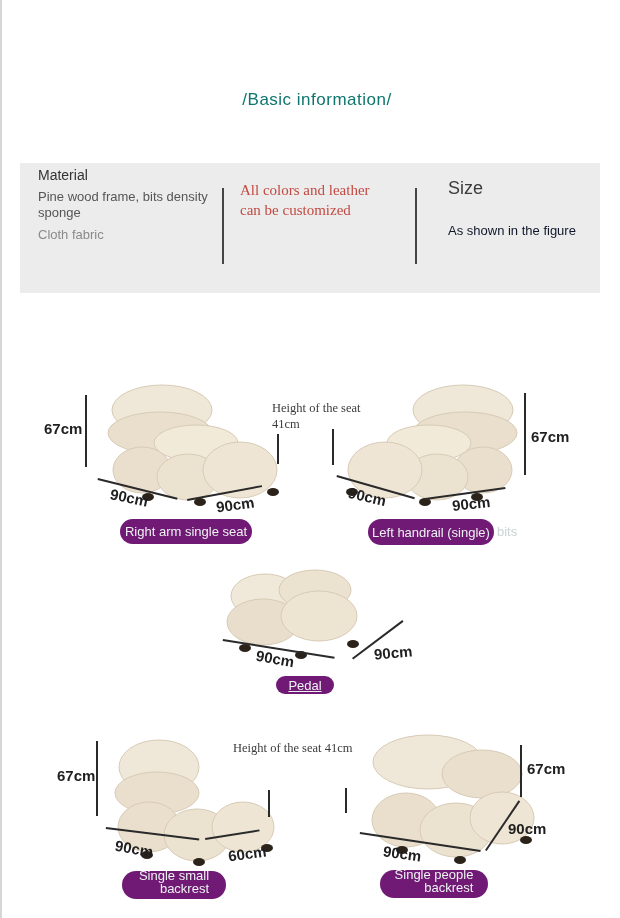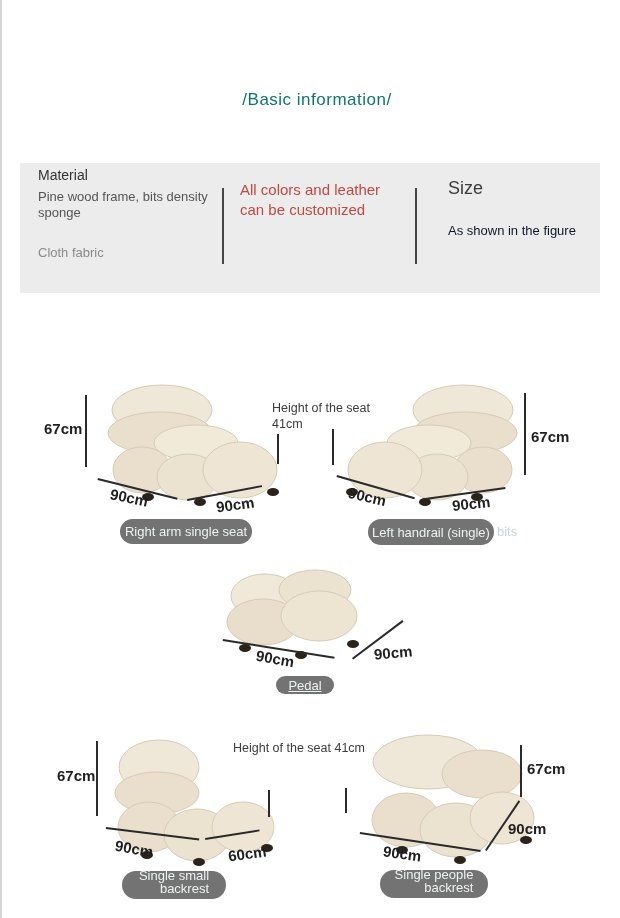--- a/index.html
+++ b/index.html
@@ -11,36 +11,36 @@
   .page-title{
     position:absolute;left:0;top:90px;width:100%;text-align:center;
     font-size:17px;color:#0f766e;letter-spacing:.5px;margin-left:7px;
   }
   
   .info-panel{position:absolute;left:20px;top:163px;width:580px;height:130px;background:#ececec;}
   .divider{position:absolute;top:25px;width:2px;height:76px;background:#454545;}
   .col-material{position:absolute;left:18px;top:4px;width:180px;}
   .col-material .heading{font-size:14px;color:#333;margin-bottom:6px;}
   .col-material .body{font-size:13px;color:#555;line-height:16px;width:178px;}
-  .col-material .secondary{font-size:13px;color:#8a8a8a;margin-top:24px;}
+  .col-material .secondary{font-size:13px;color:#8a8a8a;margin-top:6px;}
   .col-color{position:absolute;left:220px;top:17px;width:170px;}
   .col-color .heading{font-size:17px;color:#4a4a4a;margin-bottom:9px;}
   .col-color .note{font-size:15px;color:#c14a42;line-height:20px;width:160px;}
   .col-size{position:absolute;left:428px;top:15px;width:160px;}
   .col-size .heading{font-size:18px;color:#3c3c3c;margin-bottom:24px;}
   .col-size .body{font-size:13px;color:#0f172a;}
   
   .dim{position:absolute;font-weight:bold;font-size:15px;color:#1f1f1f;white-space:nowrap;}
   .vline{position:absolute;width:2px;background:#2a2a2a;}
   .dline{position:absolute;height:2px;background:#2a2a2a;transform-origin:left top;}
   .tick{position:absolute;width:2px;background:#2a2a2a;}
-  .note{position:absolute;font-size:12.5px;color:#3c3c3c;line-height:16px;white-space:nowrap;}
+  .note{position:absolute;font-size:12.5px;color:#3c3c3c;line-height:16px;white-space:nowrap;font-family:Liberation Serif, serif;}
   
   .pill{
-    position:absolute;background:#737373;border-radius:14px;
+    position:absolute;background:#701a75;border-radius:14px;
     display:flex;align-items:center;justify-content:center;
     color:#eef3f2;font-size:13px;text-align:center;line-height:13px;white-space:nowrap;
   }
   .pill .two-line{transform:translateY(-3px);text-align:right;}
   .overflow-label{position:absolute;font-size:13px;color:#c9d4d4;white-space:nowrap;}
   .product{position:absolute;}
   svg{display:block;}
 </style>
 </head>
 <body>

